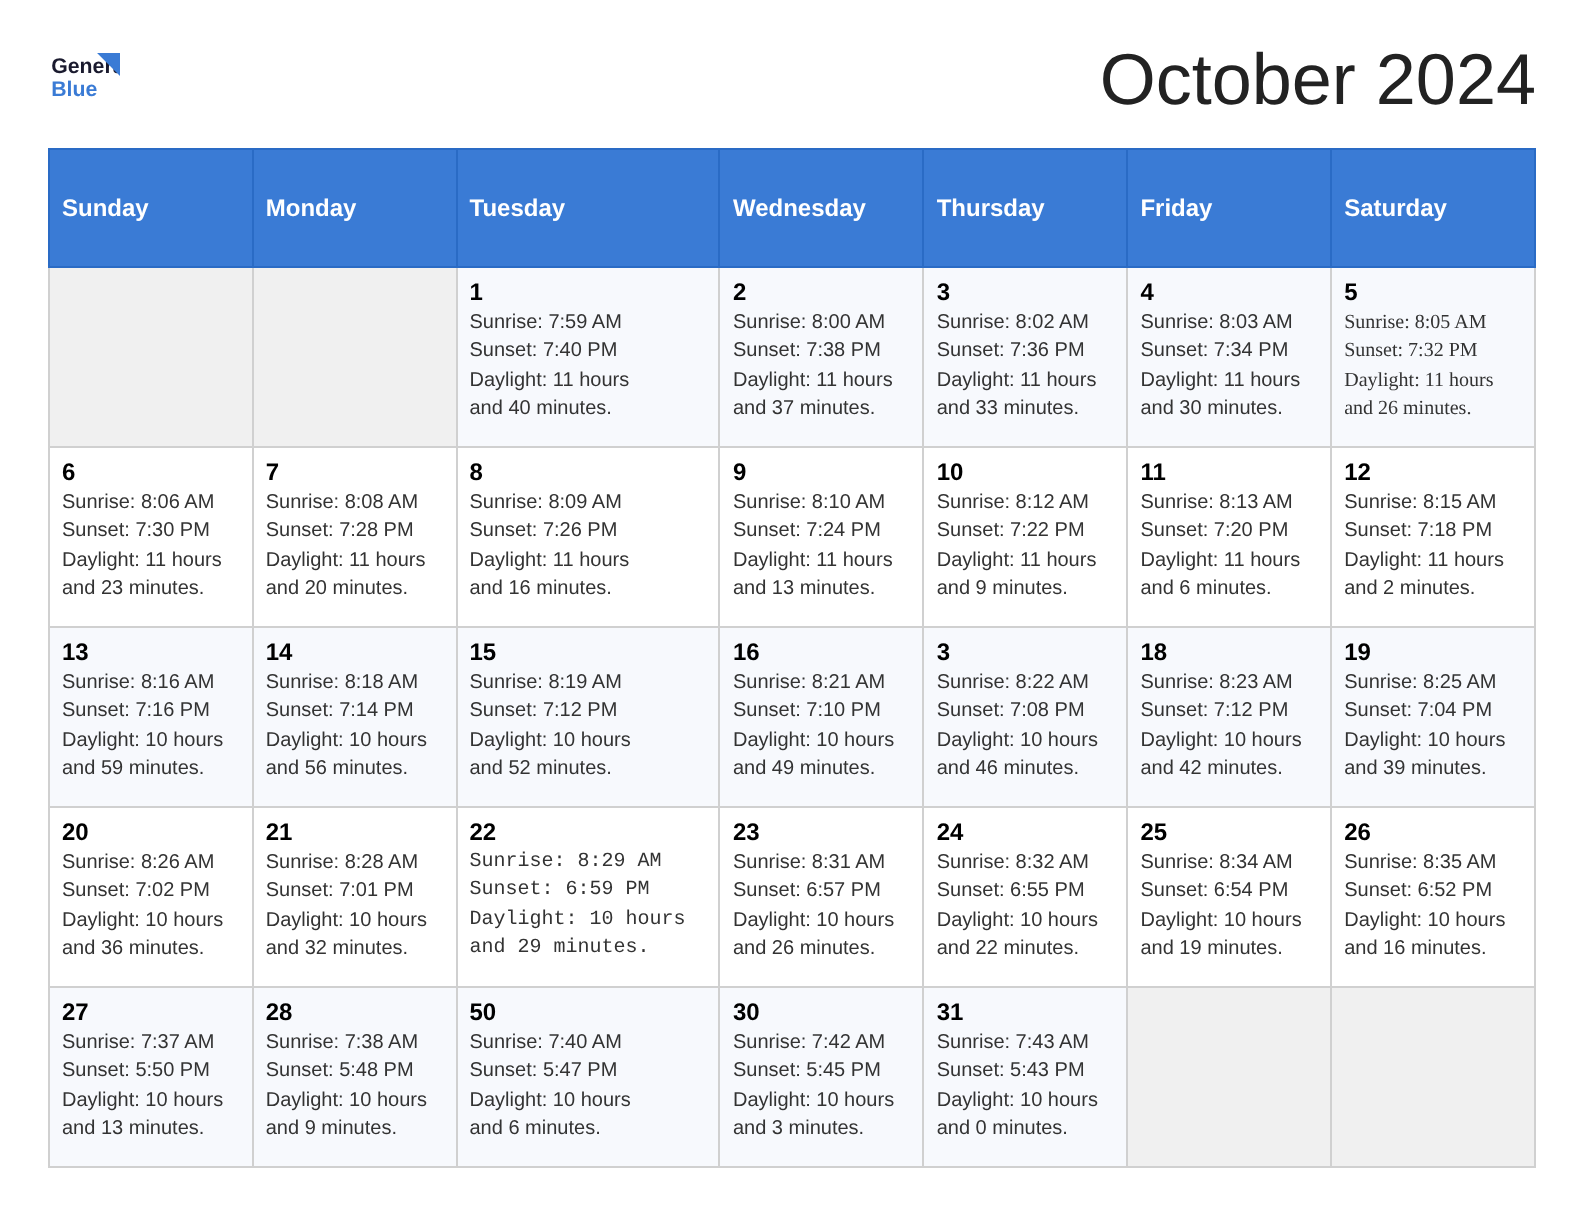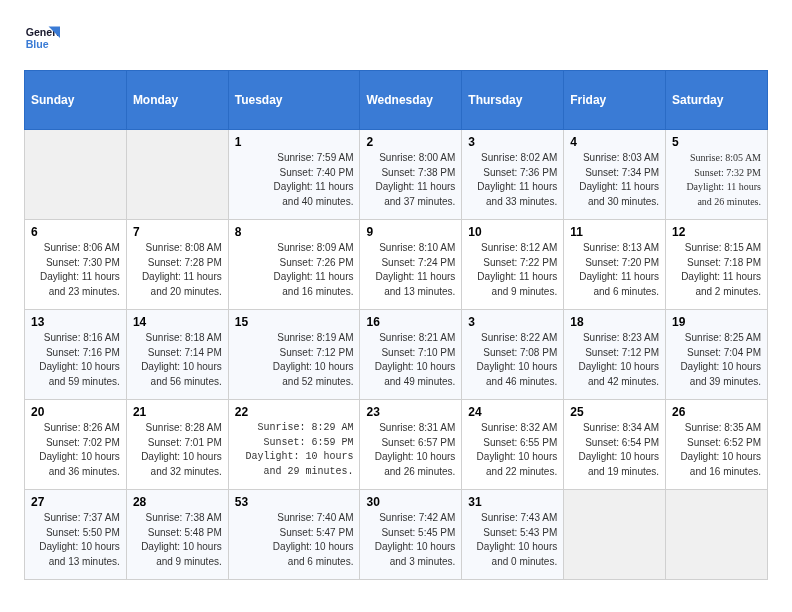--- a/index.html
+++ b/index.html
@@ -75,39 +75,39 @@
     .day-num {
       font-weight: bold;
       font-size: 12px;
       display: block;
       margin-bottom: 2px;
     }
     .cell-content {
       font-size: 10px;
       color: #333;
       line-height: 1.45;
-      text-align: right;
     }
     .empty-cell {
       background: #f0f0f0 !important;
     }
   </style>
 </head>
 <body>
 
 <div class="page">
   <div class="header">
     <div class="logo">
       <svg class="logo-icon" viewBox="0 0 44 44" xmlns="http://www.w3.org/2000/svg">
         <text x="2" y="20" font-size="13" font-weight="bold" fill="#1a1a2e" font-family="Arial">General</text>
         <text x="2" y="34" font-size="13" font-weight="bold" fill="#3a7bd5" font-family="Arial">Blue</text>
         <polygon points="30,8 44,8 44,22" fill="#3a7bd5"></polygon>
       </svg>
     </div>
     <div class="title-area">
+      <div class="month-title">October 2024</div>
     </div>
   </div>
 
   <table>
     <thead>
       <tr>
 
       <th>Sunday</th>
           <th>Monday</th>
           <th>Tuesday</th>
@@ -319,21 +319,21 @@
 and 13 minutes.</div>
           </td>
           <td>
             <span class="day-num">28</span>
             <div class="cell-content" style="white-space: pre-line;">Sunrise: 7:38 AM
 Sunset: 5:48 PM
 Daylight: 10 hours
 and 9 minutes.</div>
           </td>
           <td>
-            <span class="day-num">53</span>
+            <span class="day-num">50</span>
             <div class="cell-content" style="white-space: pre-line;">Sunrise: 7:40 AM
 Sunset: 5:47 PM
 Daylight: 10 hours
 and 6 minutes.</div>
           </td>
           <td>
             <span class="day-num">30</span>
             <div class="cell-content" style="white-space: pre-line;">Sunrise: 7:42 AM
 Sunset: 5:45 PM
 Daylight: 10 hours

